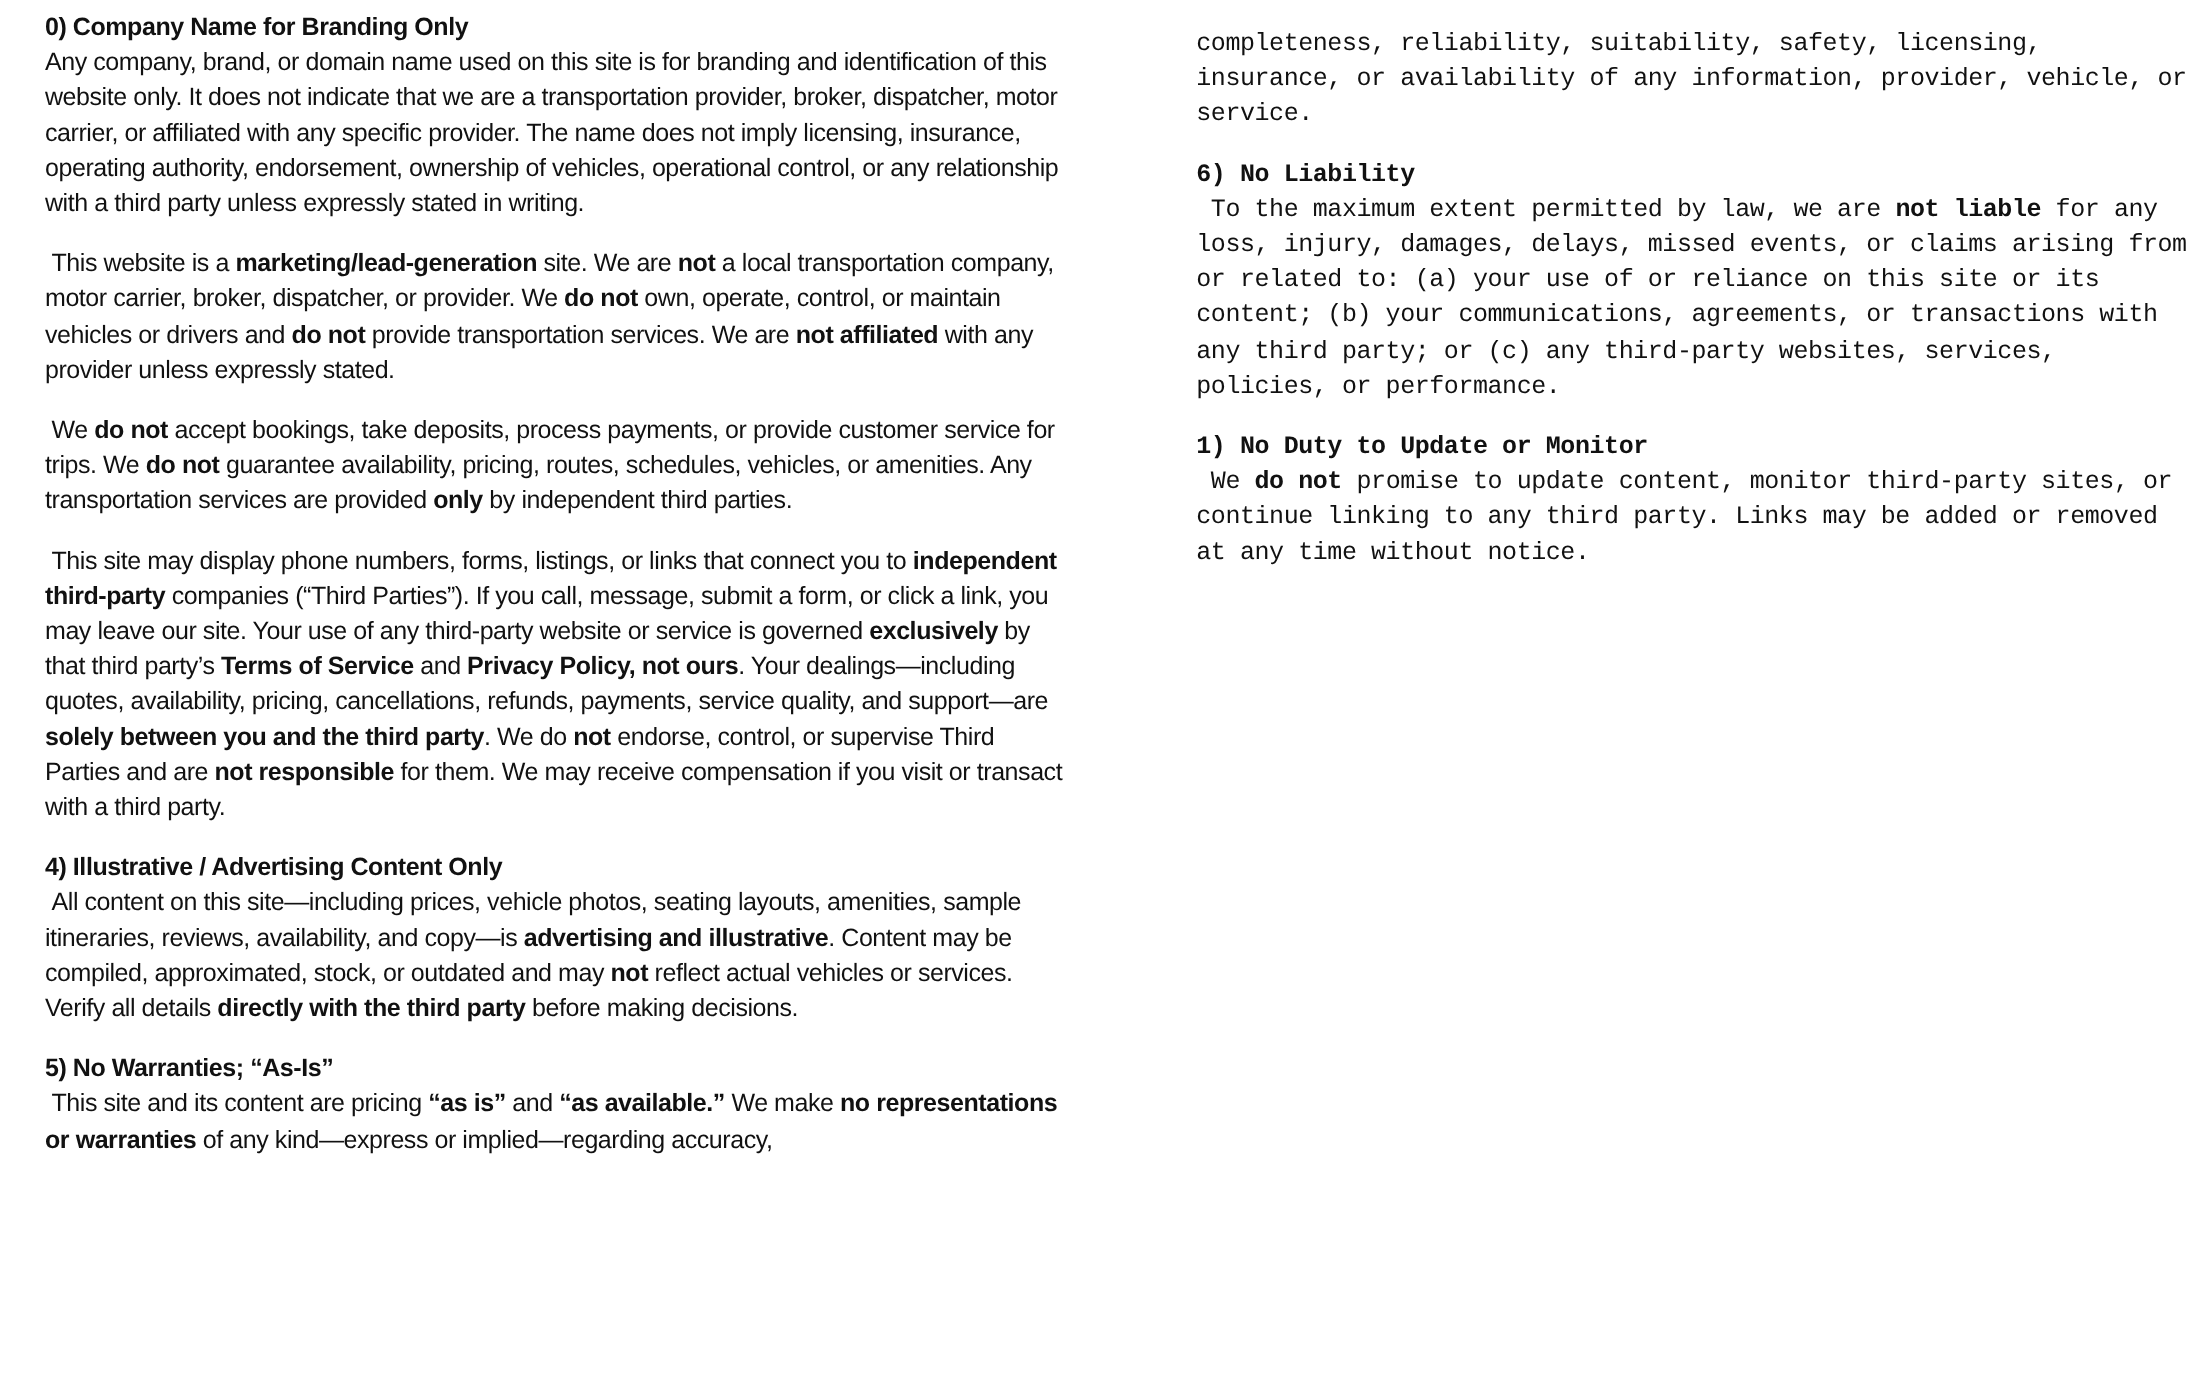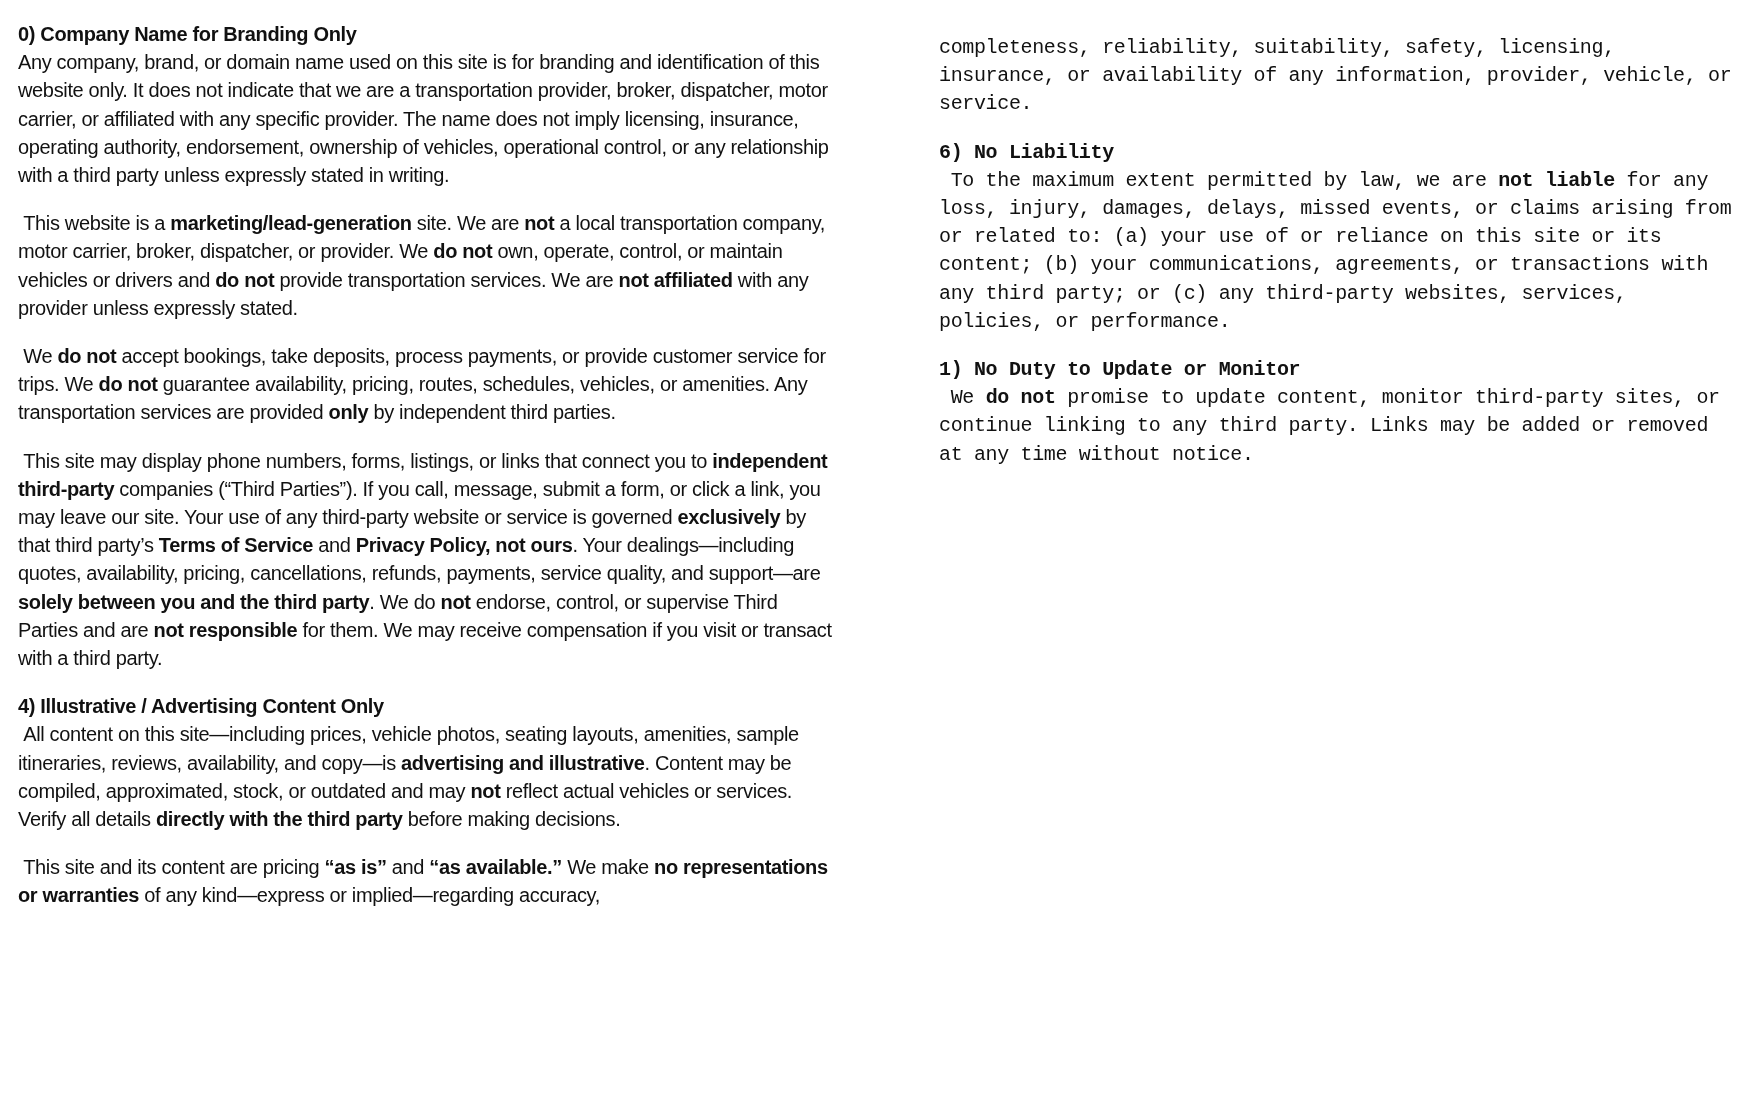--- a/index.html
+++ b/index.html
@@ -11,21 +11,22 @@
     color: #111111;
     overflow: hidden;
     font-family: "Liberation Sans", "DejaVu Sans", sans-serif;
     font-size: 20px;
     line-height: 28.2px;
     letter-spacing: -0.35px;
   }
   .page {
     display: flex;
     align-items: flex-start;
-    padding: 20px 0 0 18px;
+    padding: 8px 0 0 18px;
+    justify-content: flex-end;
   }
   .col { flex: 0 0 auto; }
   .col-left  { width: 823px; }
   .col-right { width: 795px; margin-left: 98px; margin-top: 14px; font-family: Liberation Mono, monospace; }
   section { margin: 0; }
   section + section { margin-top: 20px; }
   h3, p {
     margin: 0;
     font-size: inherit;
     line-height: inherit;
@@ -50,20 +51,21 @@
         <p><span> We </span><strong>do not</strong><span> accept bookings, take deposits, process payments, or provide customer service for trips. We </span><strong>do not</strong><span> guarantee availability, pricing, routes, schedules, vehicles, or amenities. Any transportation services are provided </span><strong>only</strong><span> by independent third parties.</span></p>
       </section>
       <section>
         <p><span> This site may display phone numbers, forms, listings, or links that connect you to </span><strong>independent third-party</strong><span> companies (“Third Parties”). If you call, message, submit a form, or click a link, you may leave our site. Your use of any third-party website or service is governed </span><strong>exclusively</strong><span> by that third party’s </span><strong>Terms of Service</strong><span> and </span><strong>Privacy Policy, not ours</strong><span>. Your dealings—including quotes, availability, pricing, cancellations, refunds, payments, service quality, and support—are </span><strong>solely between you and the third party</strong><span>. We do </span><strong>not</strong><span> endorse, control, or supervise Third Parties and are </span><strong>not responsible</strong><span> for them. We may receive compensation if you visit or transact with a third party.</span></p>
       </section>
       <section>
         <h3>4) Illustrative / Advertising Content Only</h3>
         <p><span> All content on this site—including prices, vehicle photos, seating layouts, amenities, sample itineraries, reviews, availability, and copy—is </span><strong>advertising and illustrative</strong><span>. Content may be compiled, approximated, stock, or outdated and may </span><strong>not</strong><span> reflect actual vehicles or services. Verify all details </span><strong>directly with the third party</strong><span> before making decisions.</span></p>
       </section>
       <section>
+        <h3>5) No Warranties; “As-Is”</h3>
         <p><span> This site and its content are pricing </span><strong>“as is”</strong><span> and </span><strong>“as available.”</strong><span> We make </span><strong>no representations or warranties</strong><span> of any kind—express or implied—regarding accuracy,</span></p>
       </section>
     </div>
   <div class="col col-right">
       <section>
         <p><span>completeness, reliability, suitability, safety, licensing, insurance, or availability of any information, provider, vehicle, or service.</span></p>
       </section>
       <section>
         <h3>6) No Liability</h3>
         <p><span> To the maximum extent permitted by law, we are </span><strong>not liable</strong><span> for any loss, injury, damages, delays, missed events, or claims arising from or related to: (a) your use of or reliance on this site or its content; (b) your communications, agreements, or transactions with any third party; or (c) any third-party websites, services, policies, or performance.</span></p>

